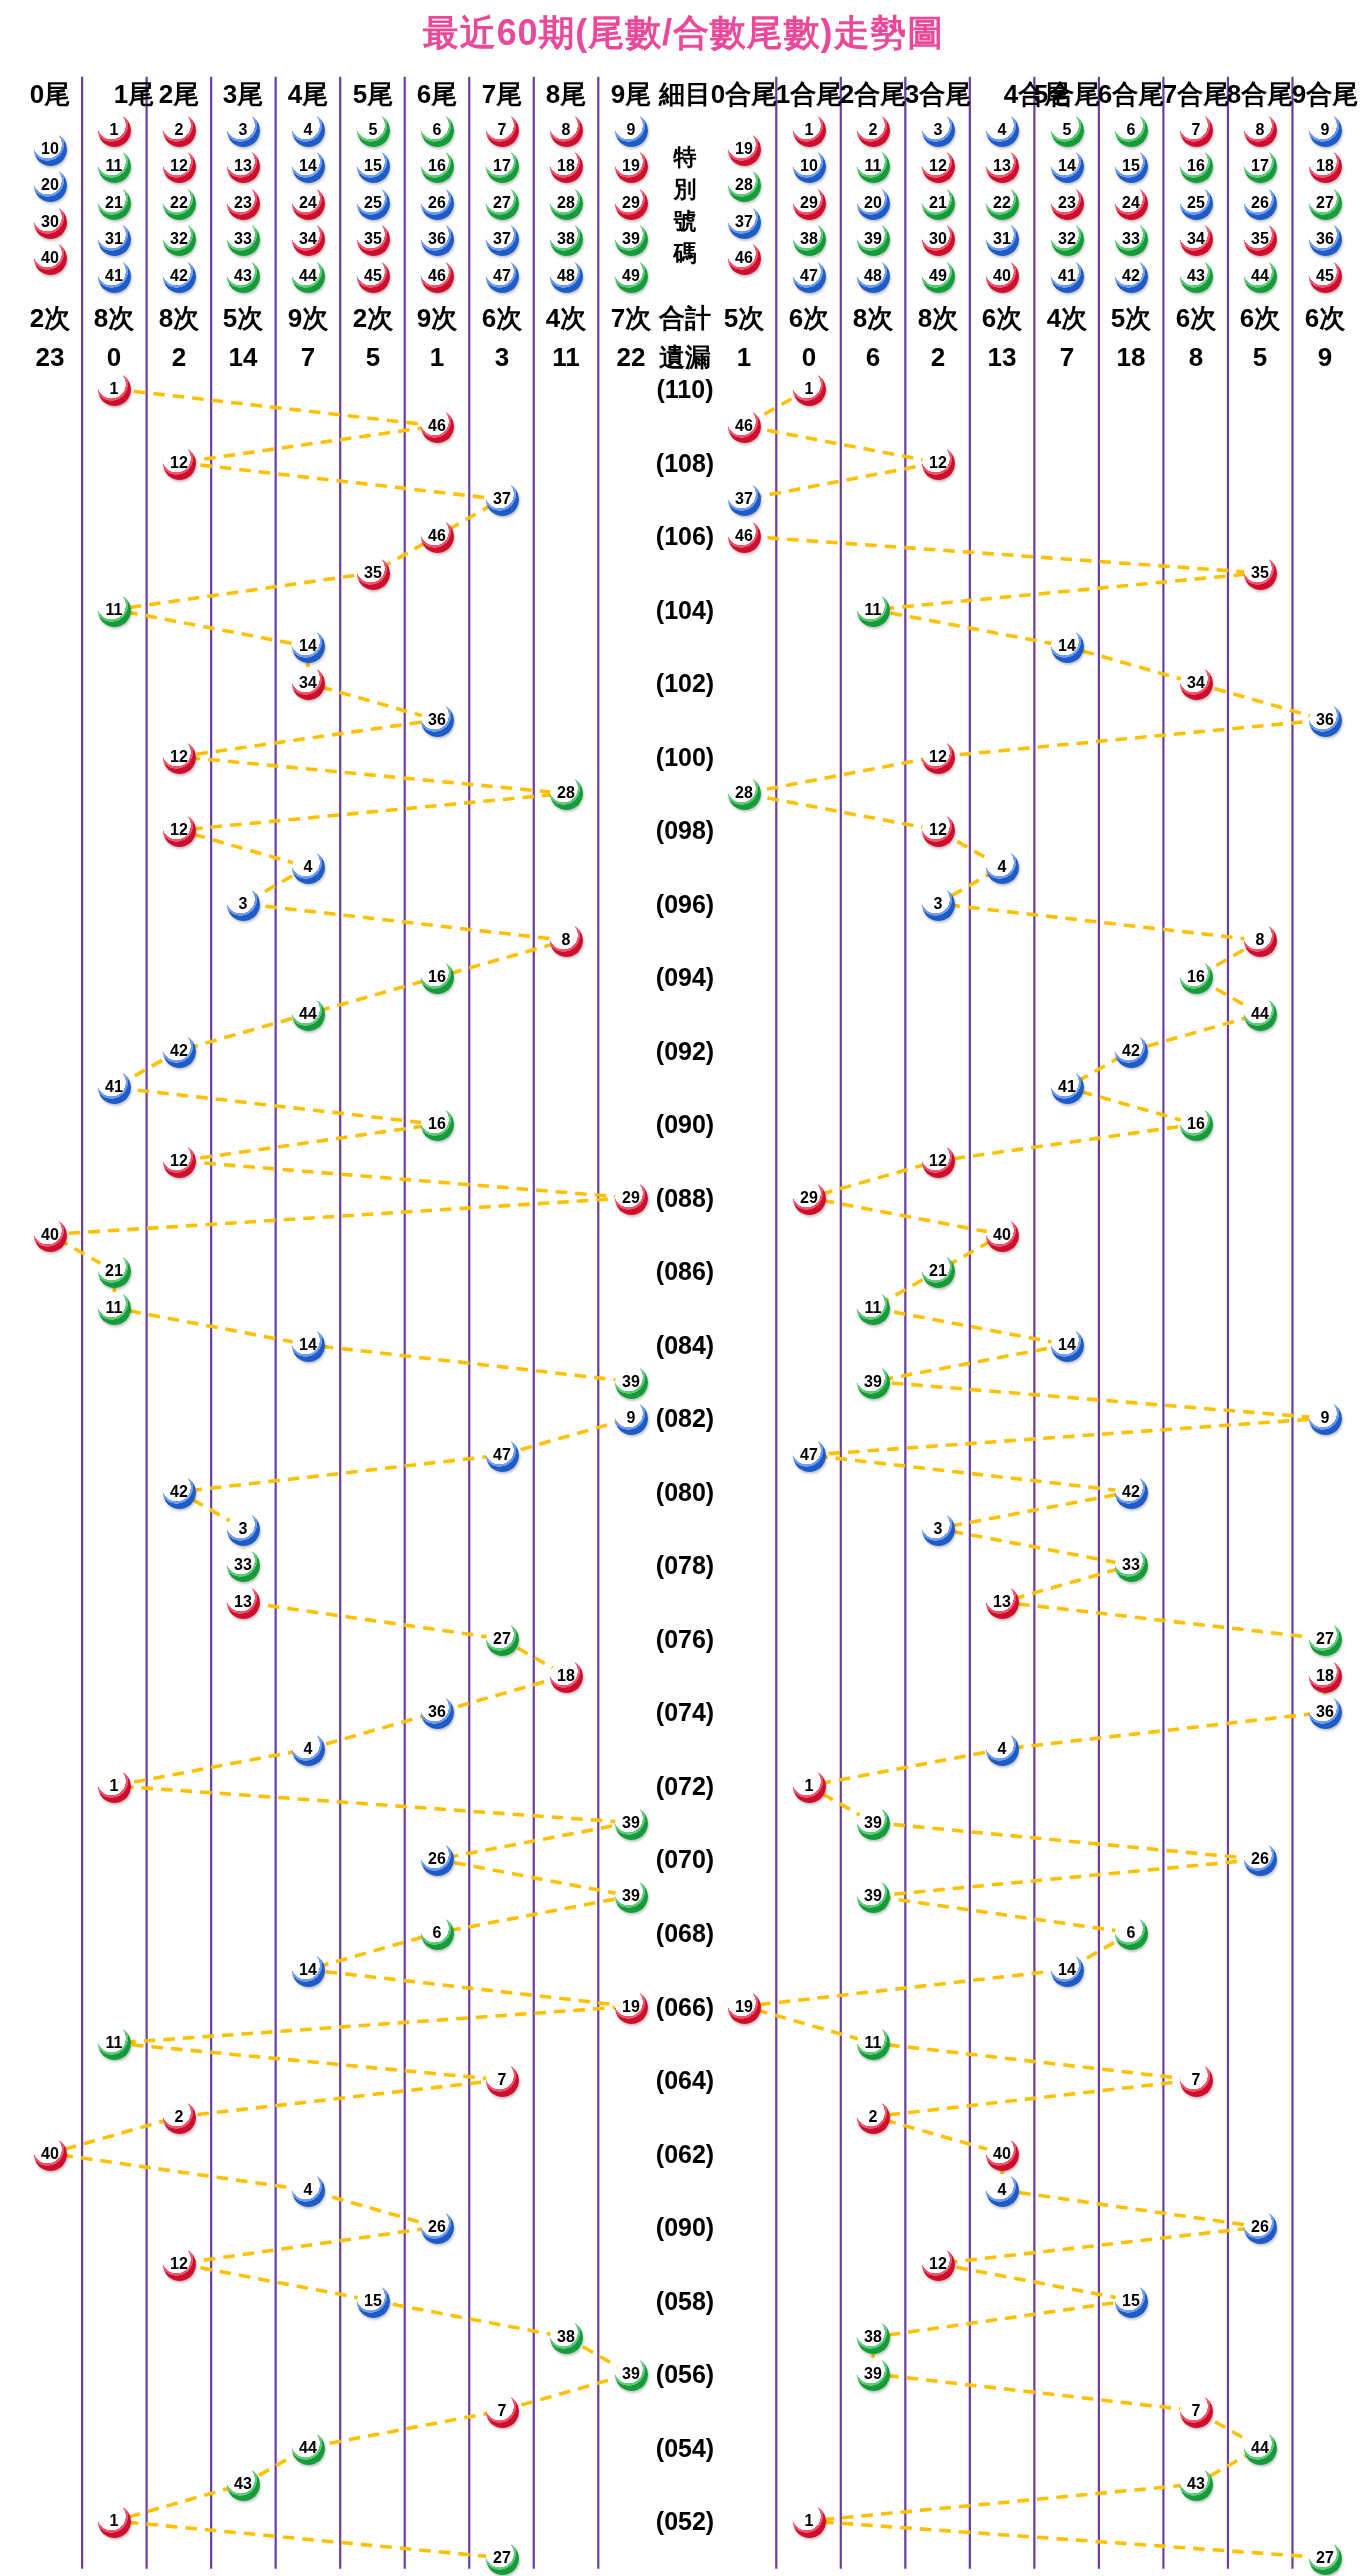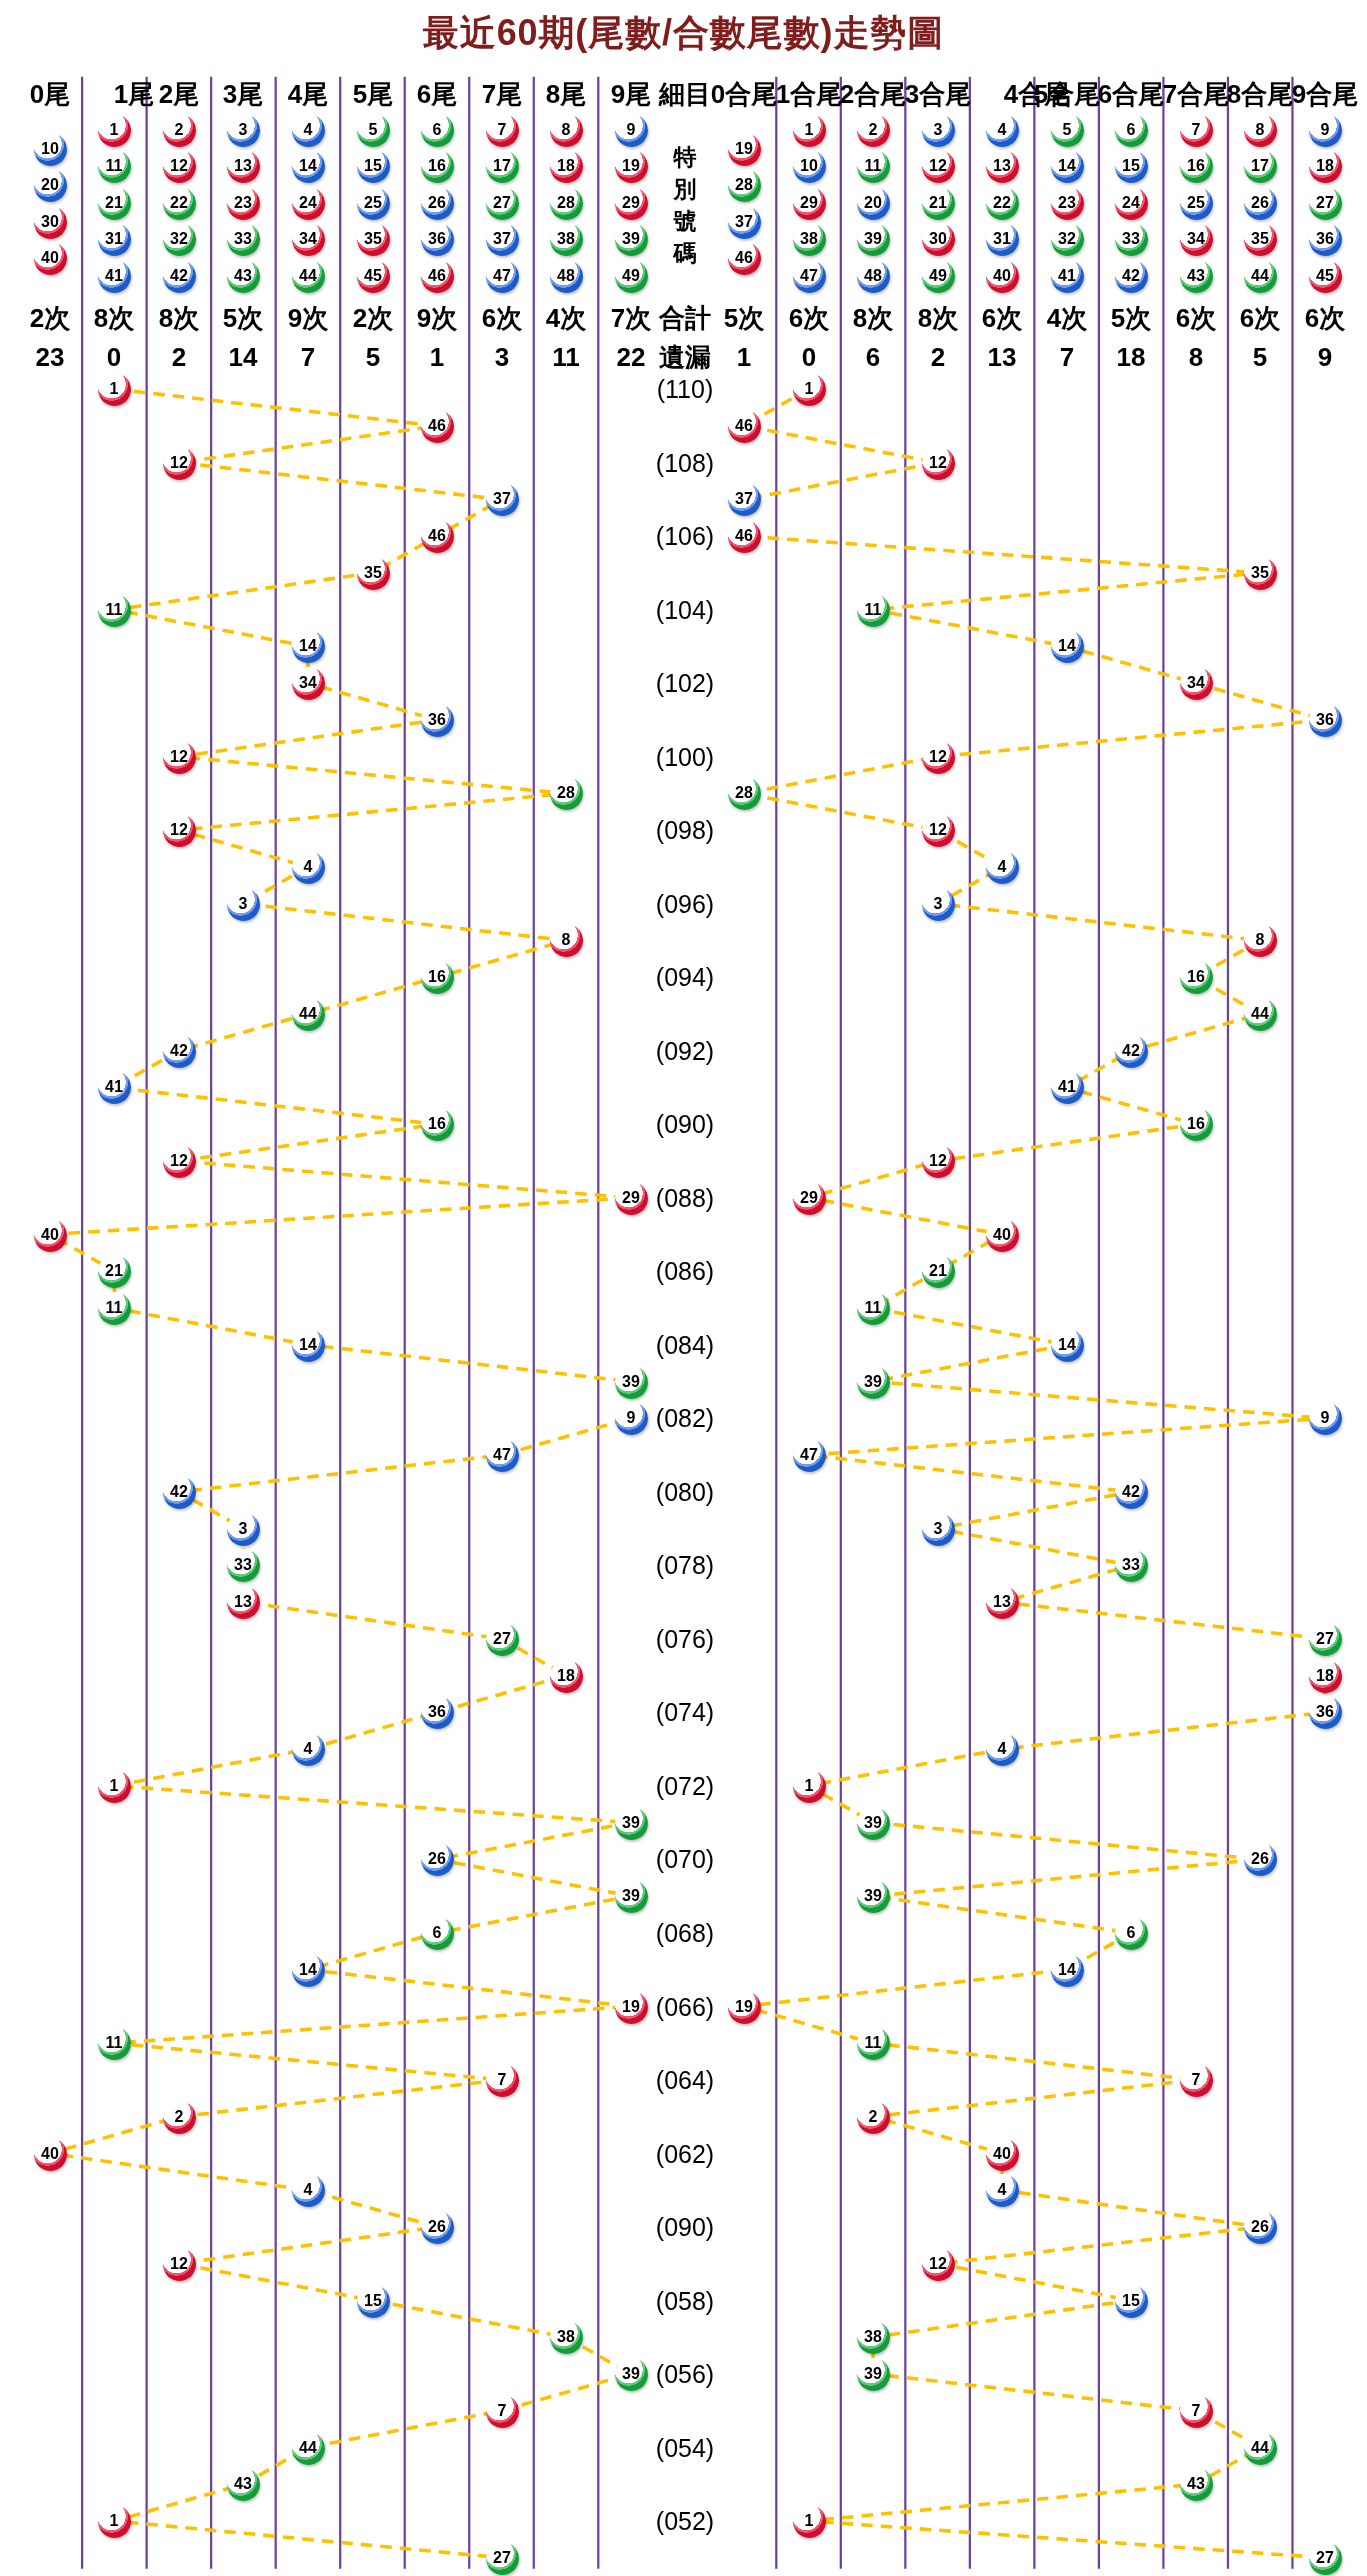--- a/index.html
+++ b/index.html
@@ -3,38 +3,38 @@
 <meta charset="utf-8">
 <style>
   html,body{margin:0;padding:0;}
   body{
     width:1367px;height:2576px;position:relative;background:#ffffff;
     font-family:"Liberation Sans","DejaVu Sans",sans-serif;overflow:hidden;
   }
   #chart-root{position:absolute;left:0;top:0;width:1367px;height:2576px;}
   .page-title{
     position:absolute;left:0;top:9px;width:1367px;text-align:center;
-    font-size:36px;font-weight:bold;color:#7f1d1d;letter-spacing:0.9px;white-space:nowrap;
+    font-size:36px;font-weight:bold;color:#ec4899;letter-spacing:0.9px;white-space:nowrap;
   }
   #trend-svg{position:absolute;left:0;top:0;}
   .colhead{
     position:absolute;transform:translate(-50%,-50%);
     font-size:26px;font-weight:bold;color:#000;white-space:nowrap;
   }
   .cell{
     position:absolute;transform:translate(-50%,-50%);
     font-size:26px;font-weight:bold;color:#000;white-space:nowrap;
   }
   .midchar{
     position:absolute;transform:translate(-50%,-50%);
     font-size:23px;font-weight:bold;color:#000;
   }
   .period{
     position:absolute;transform:translate(-50%,-50%);
-    font-size:25px;font-weight:normal;color:#000;white-space:nowrap;
+    font-size:25px;font-weight:bold;color:#000;white-space:nowrap;
   }
   .ball{
     position:absolute;width:33px;height:33px;margin-left:-16.5px;margin-top:-16.5px;
     border-radius:50%;display:flex;align-items:center;justify-content:center;
     font-size:16px;font-weight:bold;color:#000;
     text-shadow:0 0 1.8px #fff,0 0 1.8px #fff,0 0 2.7px #fff;
     box-shadow:0.9px 1.8px 2.7px rgba(0,0,0,0.25);
   }
   .c-red{background:radial-gradient(circle at 41% 34%,#ffffff 0 48%,#f0536b 49% 56%,#ce0e2d 57% 82%,#7c0619 100%);}
   .c-blue{background:radial-gradient(circle at 41% 34%,#ffffff 0 48%,#6f9bee 49% 56%,#1e5bc6 57% 82%,#0f3578 100%);}

